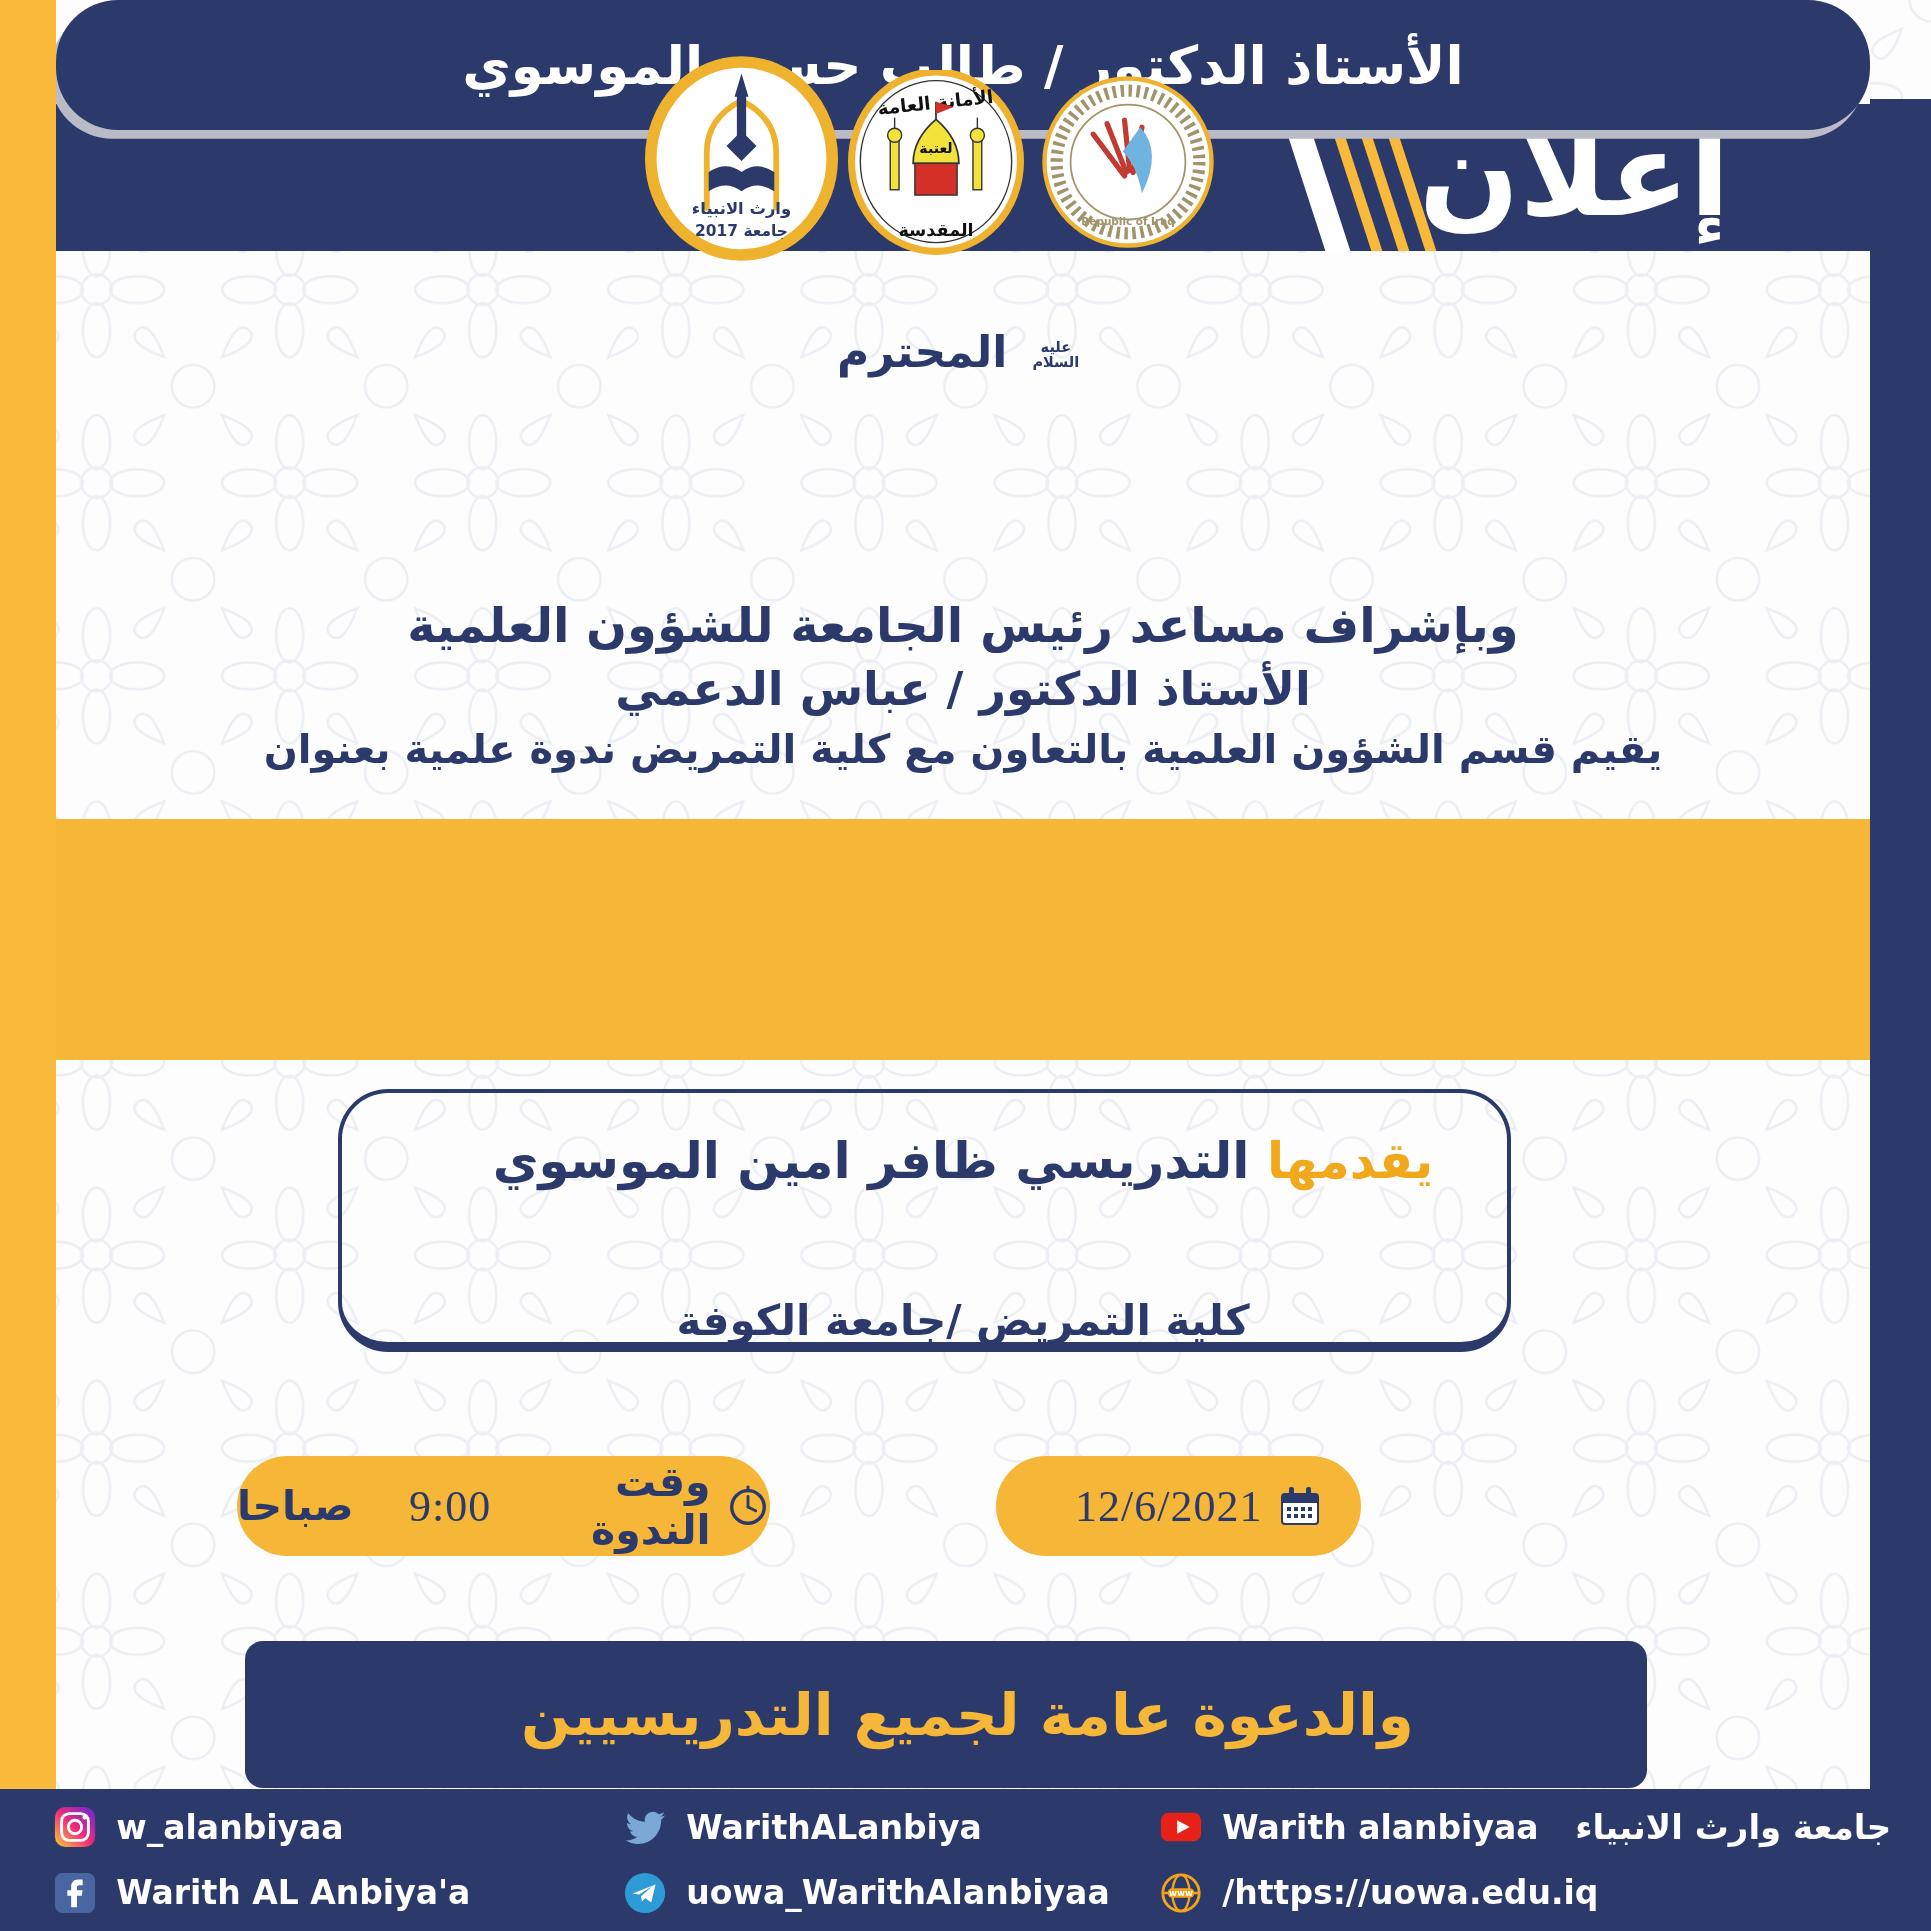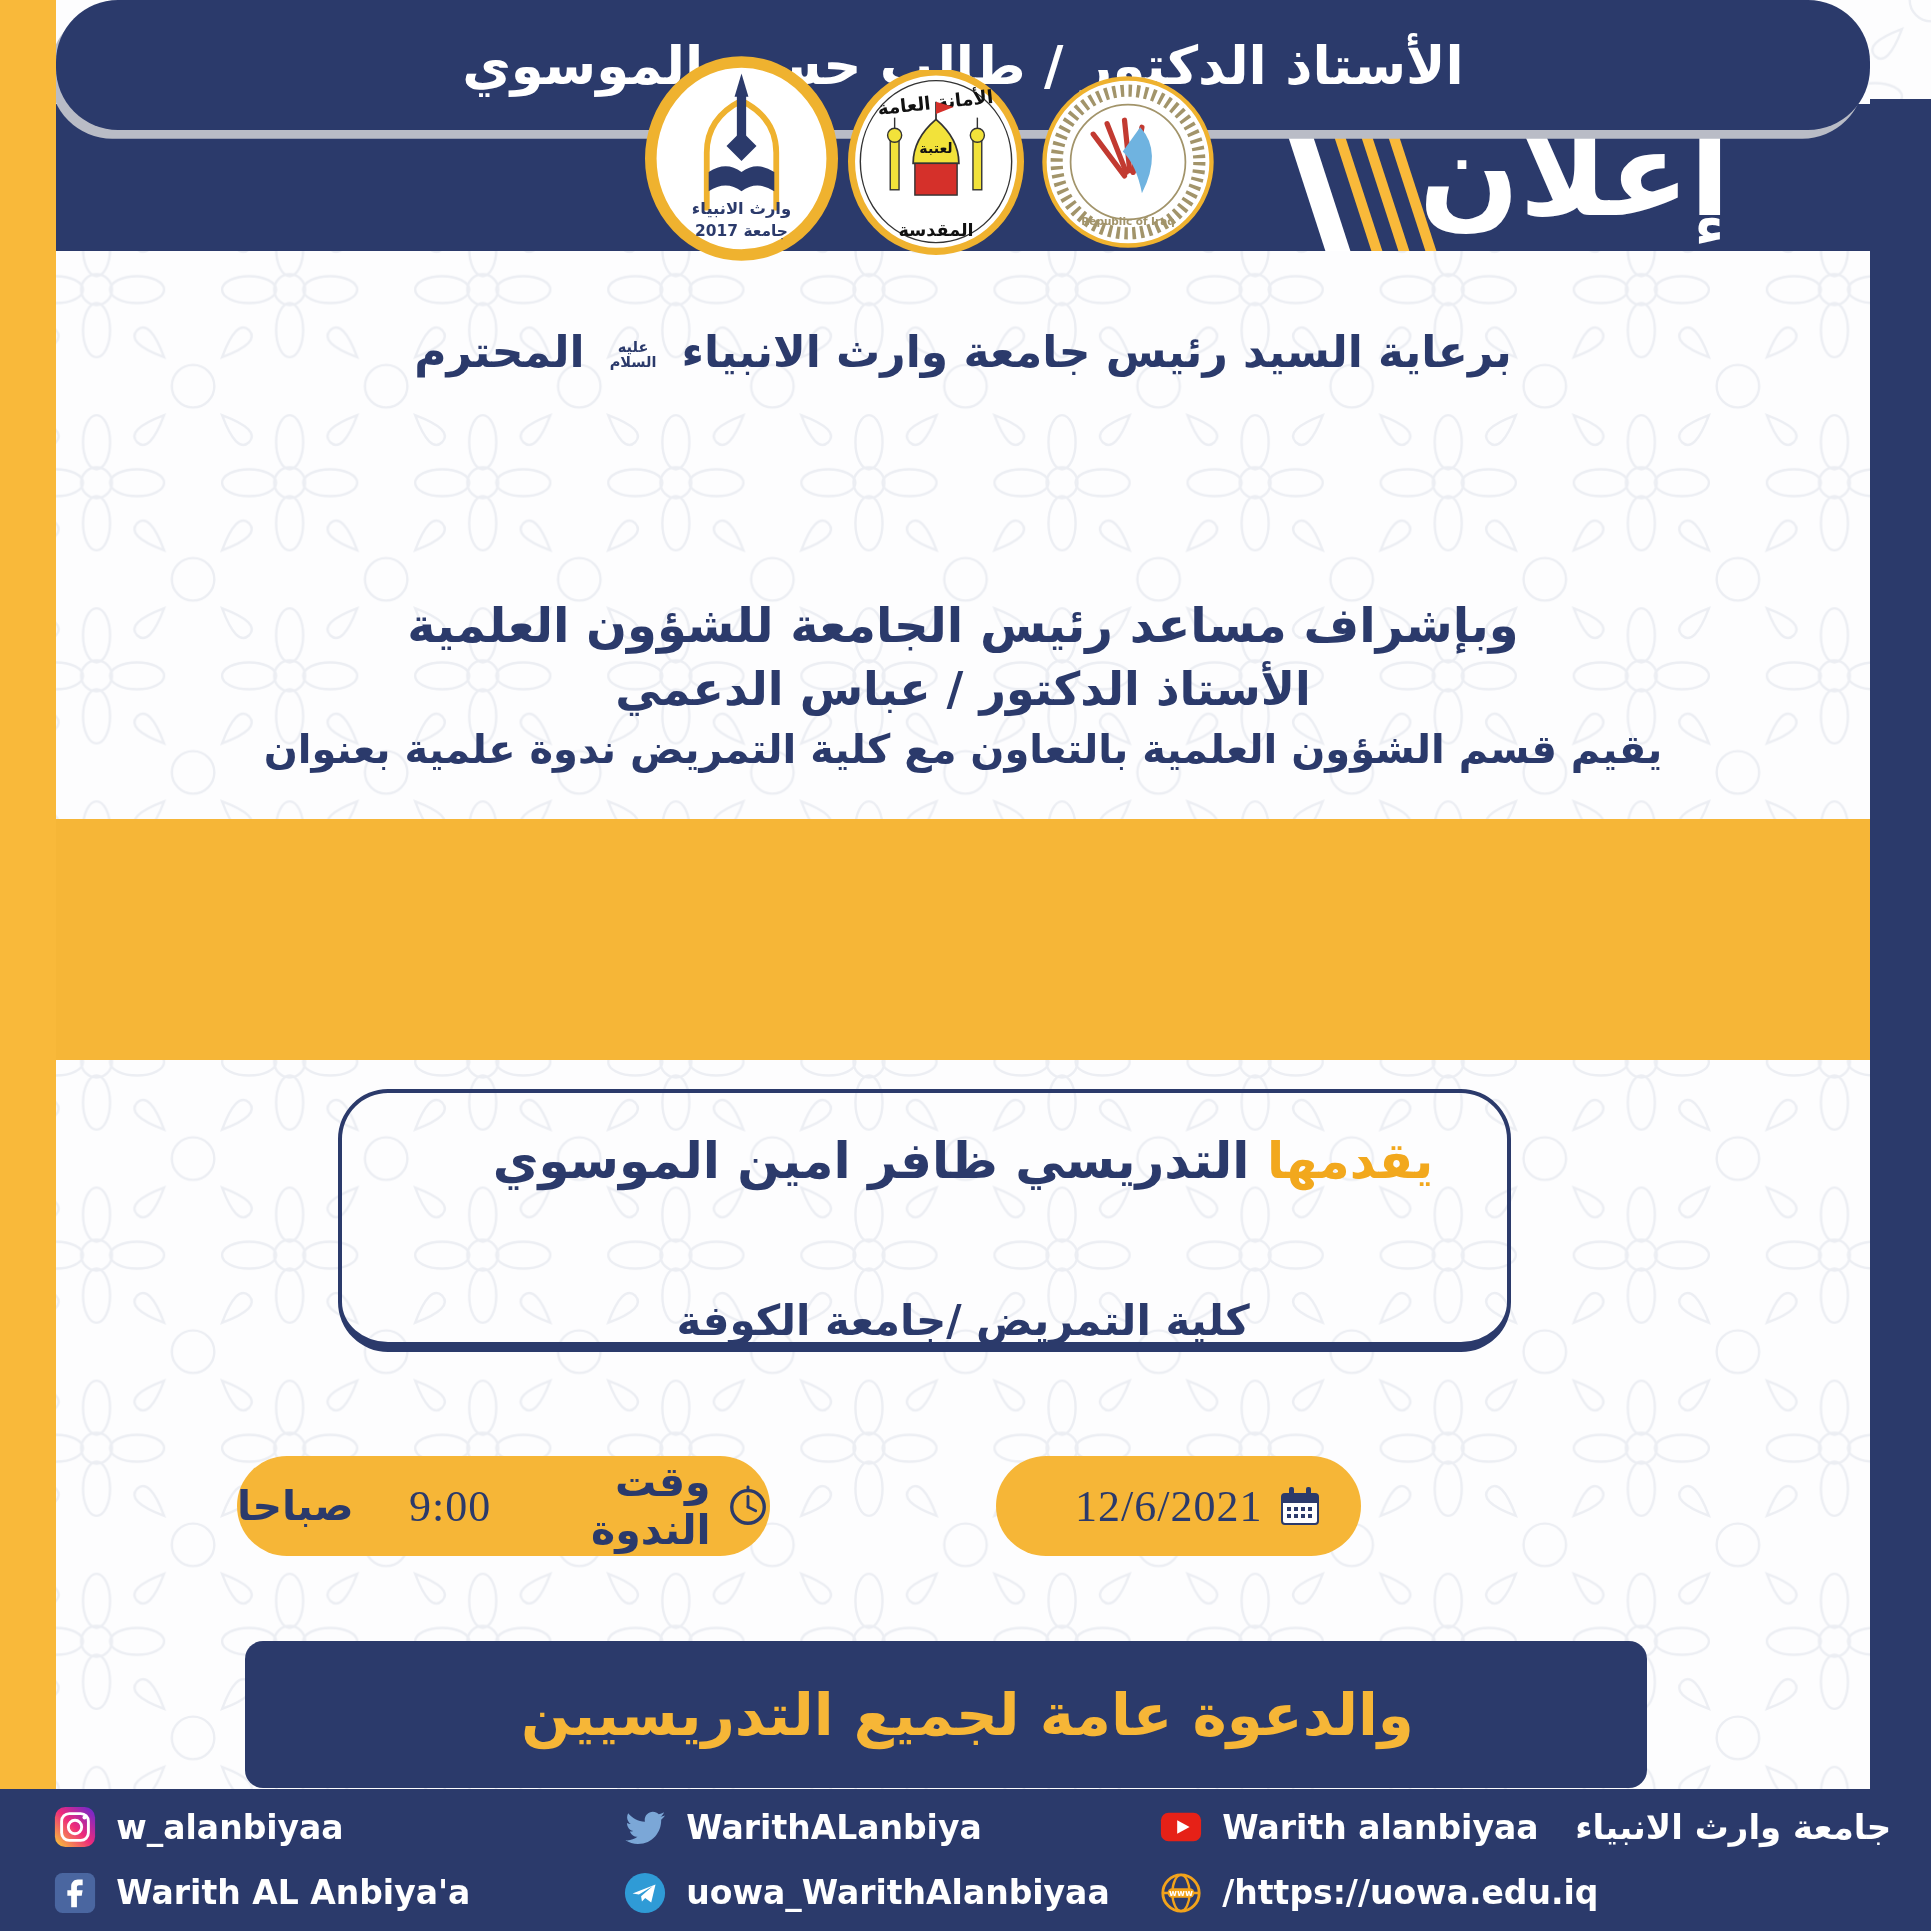--- a/index.html
+++ b/index.html
@@ -139,21 +139,20 @@
     <line x1="51" y1="55" x2="48" y2="26"></line>
     <line x1="53" y1="56" x2="58" y2="30"></line>
   </g>
   <path d="M57 30 Q70 44 58 68 Q55 52 47 44 Z" fill="#6fb3e0"></path>
   <text x="50" y="86" font-size="6" fill="#a2946a" text-anchor="middle" font-weight="bold">Republic of Iraq</text>
 </svg>
 
 <div class="abs content">
 
   <div class="line patronage">
-    <span>برعاية السيد  رئيس جامعة وارث الانبياء</span>
     <span class="pbuh">
       <span>عليه</span>
       <span>السلام</span>
     </span>
     <span>المحترم</span>
   </div>
 
   <div class="name-banner">
     <div class="txt">الأستاذ الدكتور / طالب حسن الموسوي</div>
   </div>

